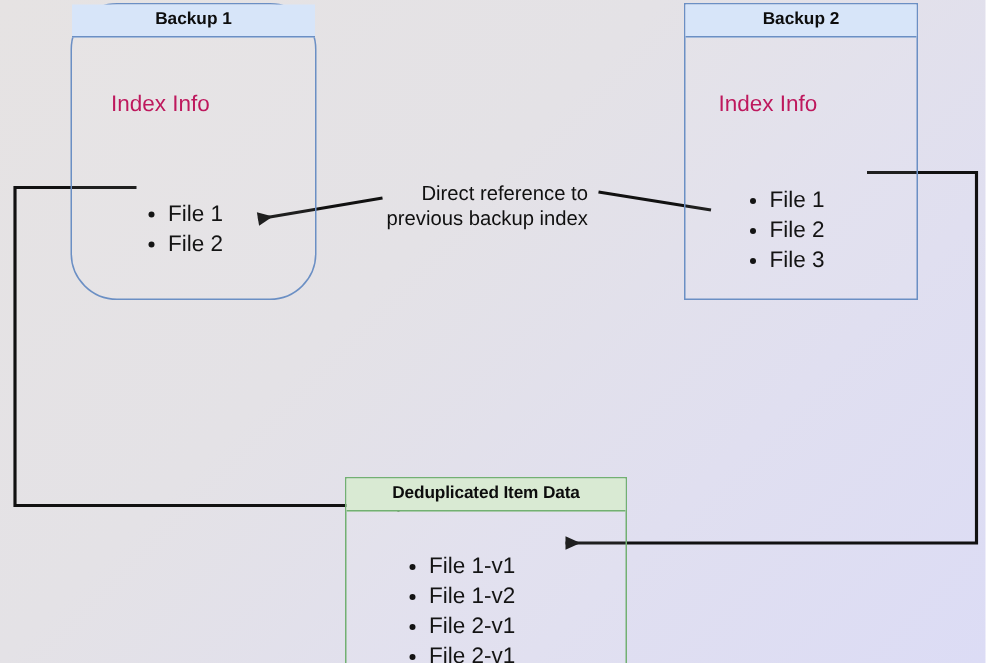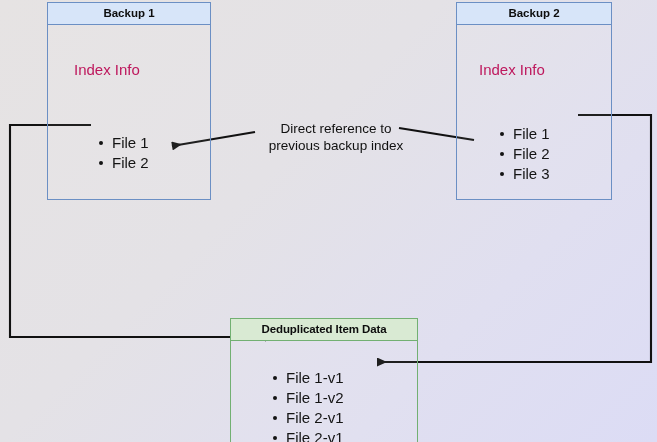--- a/index.html
+++ b/index.html
@@ -125,21 +125,21 @@
 
     <g>
       <polyline points="91,125 10,125 10,337 265,337" fill="none" stroke="#111111" stroke-width="2.1" marker-end="url(#ah-right)"></polyline>
     </g>
 
     <g>
       <polyline points="578,115 651,115 651,362 377,362" fill="none" stroke="#111111" stroke-width="2.1" marker-end="url(#ah-left)"></polyline>
     </g>
   </svg>
 
-  <div class="node" style="left:47px; top:2px; width:164px; height:198px;">
+  <div class="node" style="left:47px; top:2px; width:164px; height:198px;border-radius:31px;">
     <div class="hdr">Backup 1</div>
     <div class="body">
       <div class="caption" style="left:26px; top:36px;">Index Info</div>
       <ul class="bullets" style="left:49px; top:108px;">
         <li>File 1</li>
         <li>File 2</li>
       </ul>
     </div>
   </div>
 
@@ -160,18 +160,18 @@
     <div class="body">
       <ul class="bullets" style="left:40px; top:27px;text-align:center;">
         <li>File 1-v1</li>
         <li>File 1-v2</li>
         <li>File 2-v1</li>
         <li>File 2-v1</li>
       </ul>
     </div>
   </div>
 
-  <div class="edge-label" style="left:260px; top:120px; width:152px;">
+  <div class="edge-label" style="left:240px; top:120px; width:152px;text-align:right;">
     <div>Direct reference to</div>
     <div>previous backup index</div>
   </div>
 
 </div>
 
 </body></html>

